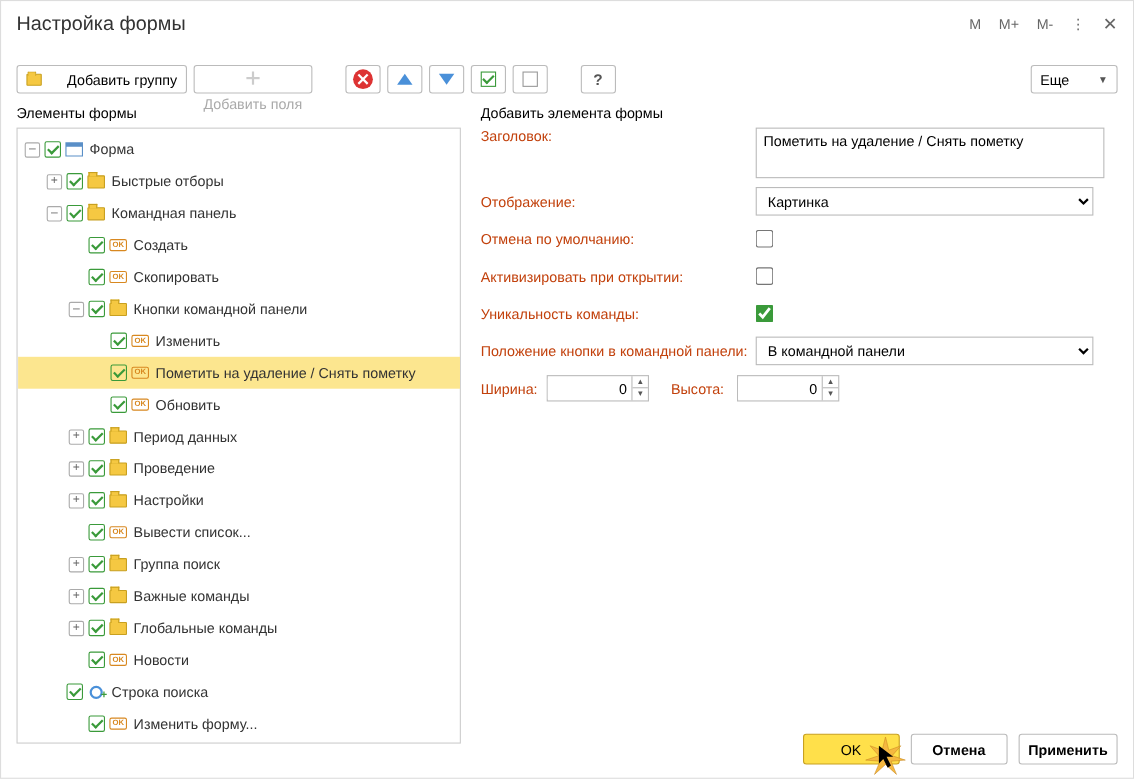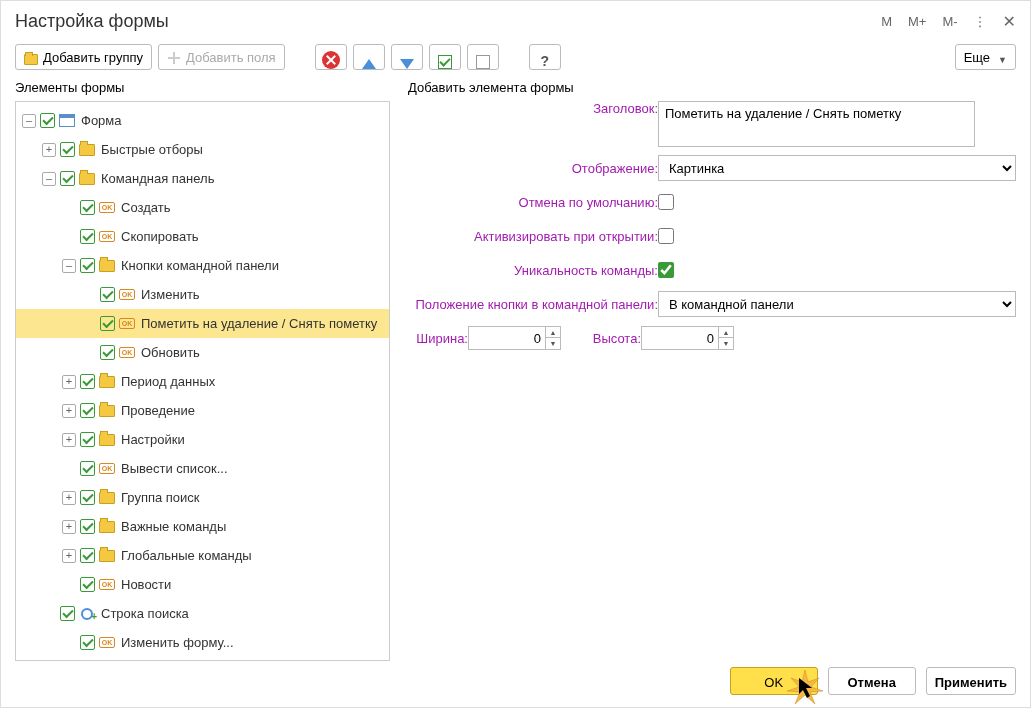--- a/index.html
+++ b/index.html
@@ -2,22 +2,22 @@
 <html><head>
 <meta charset="utf-8">
 <style>
 * { box-sizing: border-box; margin: 0; padding: 0; }
 body { font-family: Arial, sans-serif; font-size: 13px; color: #333; background: #fff; width: 1031px; height: 708px; overflow: hidden; position: relative; border: 1px solid #ddd; }
 .titlebar { display: flex; align-items: center; justify-content: space-between; padding: 10px 14px 8px 14px; }
 .titlebar h1 { font-size: 18px; font-weight: normal; color: #333; }
 .titlebar-controls { display: flex; gap: 16px; align-items: center; color: #666; font-size: 13px; }
 .titlebar-controls span { cursor: pointer; }
 .toolbar { display: flex; align-items: center; gap: 6px; padding: 4px 14px 10px 14px; }
-.btn { display: inline-flex; align-items: flex-end; gap: 5px; border: 1px solid #bbb; background: #fff; padding: 4px 8px; height: 26px; border-radius: 3px; font-size: 13px; cursor: pointer; }
-.btn.disabled { color: #aaa; cursor: default; }
+.btn { display: inline-flex; align-items: center; gap: 23px; border: 1px solid #bbb; background: #fff; padding: 4px 8px; height: 26px; border-radius: 3px; font-size: 13px; cursor: pointer; margin-top: 15px; }
+.btn.disabled { color: #aaa; cursor: default; flex-direction: column; }
 .btn.iconbtn { width: 32px; justify-content: center; padding: 0; }
 .btn.eshe { margin-left: auto; }
 .folder-icn { width: 14px; height: 11px; background: #f5c842; border: 1px solid #c8a020; border-radius: 1px; position: relative; }
 .folder-icn::before { content: ""; position: absolute; top: -3px; left: 0; width: 6px; height: 3px; background: #f5c842; border: 1px solid #c8a020; border-bottom: none; border-radius: 1px 1px 0 0; }
 .plus-green { position: relative; width: 14px; height: 14px; }
 .plus-green::before, .plus-green::after { content: ""; position: absolute; background: #4a8a3a; }
 .plus-green::before { left: 6px; top: 1px; width: 2px; height: 12px; }
 .plus-green::after { top: 6px; left: 1px; width: 12px; height: 2px; }
 .plus-gray::before, .plus-gray::after { background: #ccc; }
 .cross-red { width: 18px; height: 18px; border-radius: 50%; background: #d33; position: relative; }
@@ -49,24 +49,24 @@
 .node-icn { width: 16px; height: 14px; margin-right: 6px; display: inline-flex; align-items: center; justify-content: center; flex-shrink: 0; }
 .node-form { width: 16px; height: 13px; background: #fff; border: 1px solid #5a8fc7; border-top: 4px solid #5a8fc7; }
 .node-folder { width: 16px; height: 12px; background: #f5c842; border: 1px solid #c8a020; border-radius: 1px; position: relative; }
 .node-folder::before { content: ""; position: absolute; top: -4px; left: 0; width: 6px; height: 3px; background: #f5c842; border: 1px solid #c8a020; border-bottom: none; }
 .node-ok { width: 16px; height: 11px; border: 1.5px solid #d88820; border-radius: 2px; font-size: 7px; font-weight: bold; color: #d88820; display: flex; align-items: center; justify-content: center; line-height: 1; }
 .node-search { width: 12px; height: 12px; border: 2px solid #4a90d9; border-radius: 50%; position: relative; }
 .node-search-plus { position: relative; }
 .node-search-plus::after { content: "+"; position: absolute; right: -6px; bottom: -4px; font-size: 10px; color: #3a9a3a; font-weight: bold; }
 .tree-label { font-size: 13px; }
 .prop-row { display: flex; align-items: center; margin-bottom: 8px; min-height: 26px; }
-.prop-label { width: 250px; font-size: 13px; color: #a21caf; text-align: right; }
+.prop-label { width: 250px; font-size: 13px; color: #c2410c; }
 .prop-control { flex: 1; display: flex; align-items: center; gap: 12px; }
 .prop-text { width: 317px; height: 46px; border: 1px solid #bbb; padding: 4px 6px; font-size: 13px; resize: none; font-family: inherit; }
-.prop-select { width: 358px; height: 26px; border: 1px solid #bbb; padding: 2px 6px; font-size: 13px; background: #fff; }
+.prop-select { width: 307px; height: 26px; border: 1px solid #bbb; padding: 2px 6px; font-size: 13px; background: #fff; }
 .prop-chk { width: 16px; height: 16px; }
 .prop-chk.checked { accent-color: #3a9a3a; }
 .prop-num { display: flex; align-items: center; border: 1px solid #bbb; height: 24px; }
 .prop-num input { width: 76px; border: none; text-align: right; padding: 2px 4px; font-size: 13px; outline: none; }
 .prop-spin { display: flex; flex-direction: column; border-left: 1px solid #bbb; }
 .prop-spin span { width: 14px; height: 11px; display: flex; align-items: center; justify-content: center; font-size: 7px; cursor: pointer; line-height: 1; color: #555; }
 .prop-spin span:first-child { border-bottom: 1px solid #bbb; }
 .footer { position: absolute; bottom: 12px; right: 14px; display: flex; gap: 10px; align-items: center; }
 .footer .btn { height: 28px; min-width: 88px; justify-content: center; font-weight: bold; }
 .btn.primary { background: #ffe04a; border-color: #c8a020; font-weight: normal; position: relative; }

